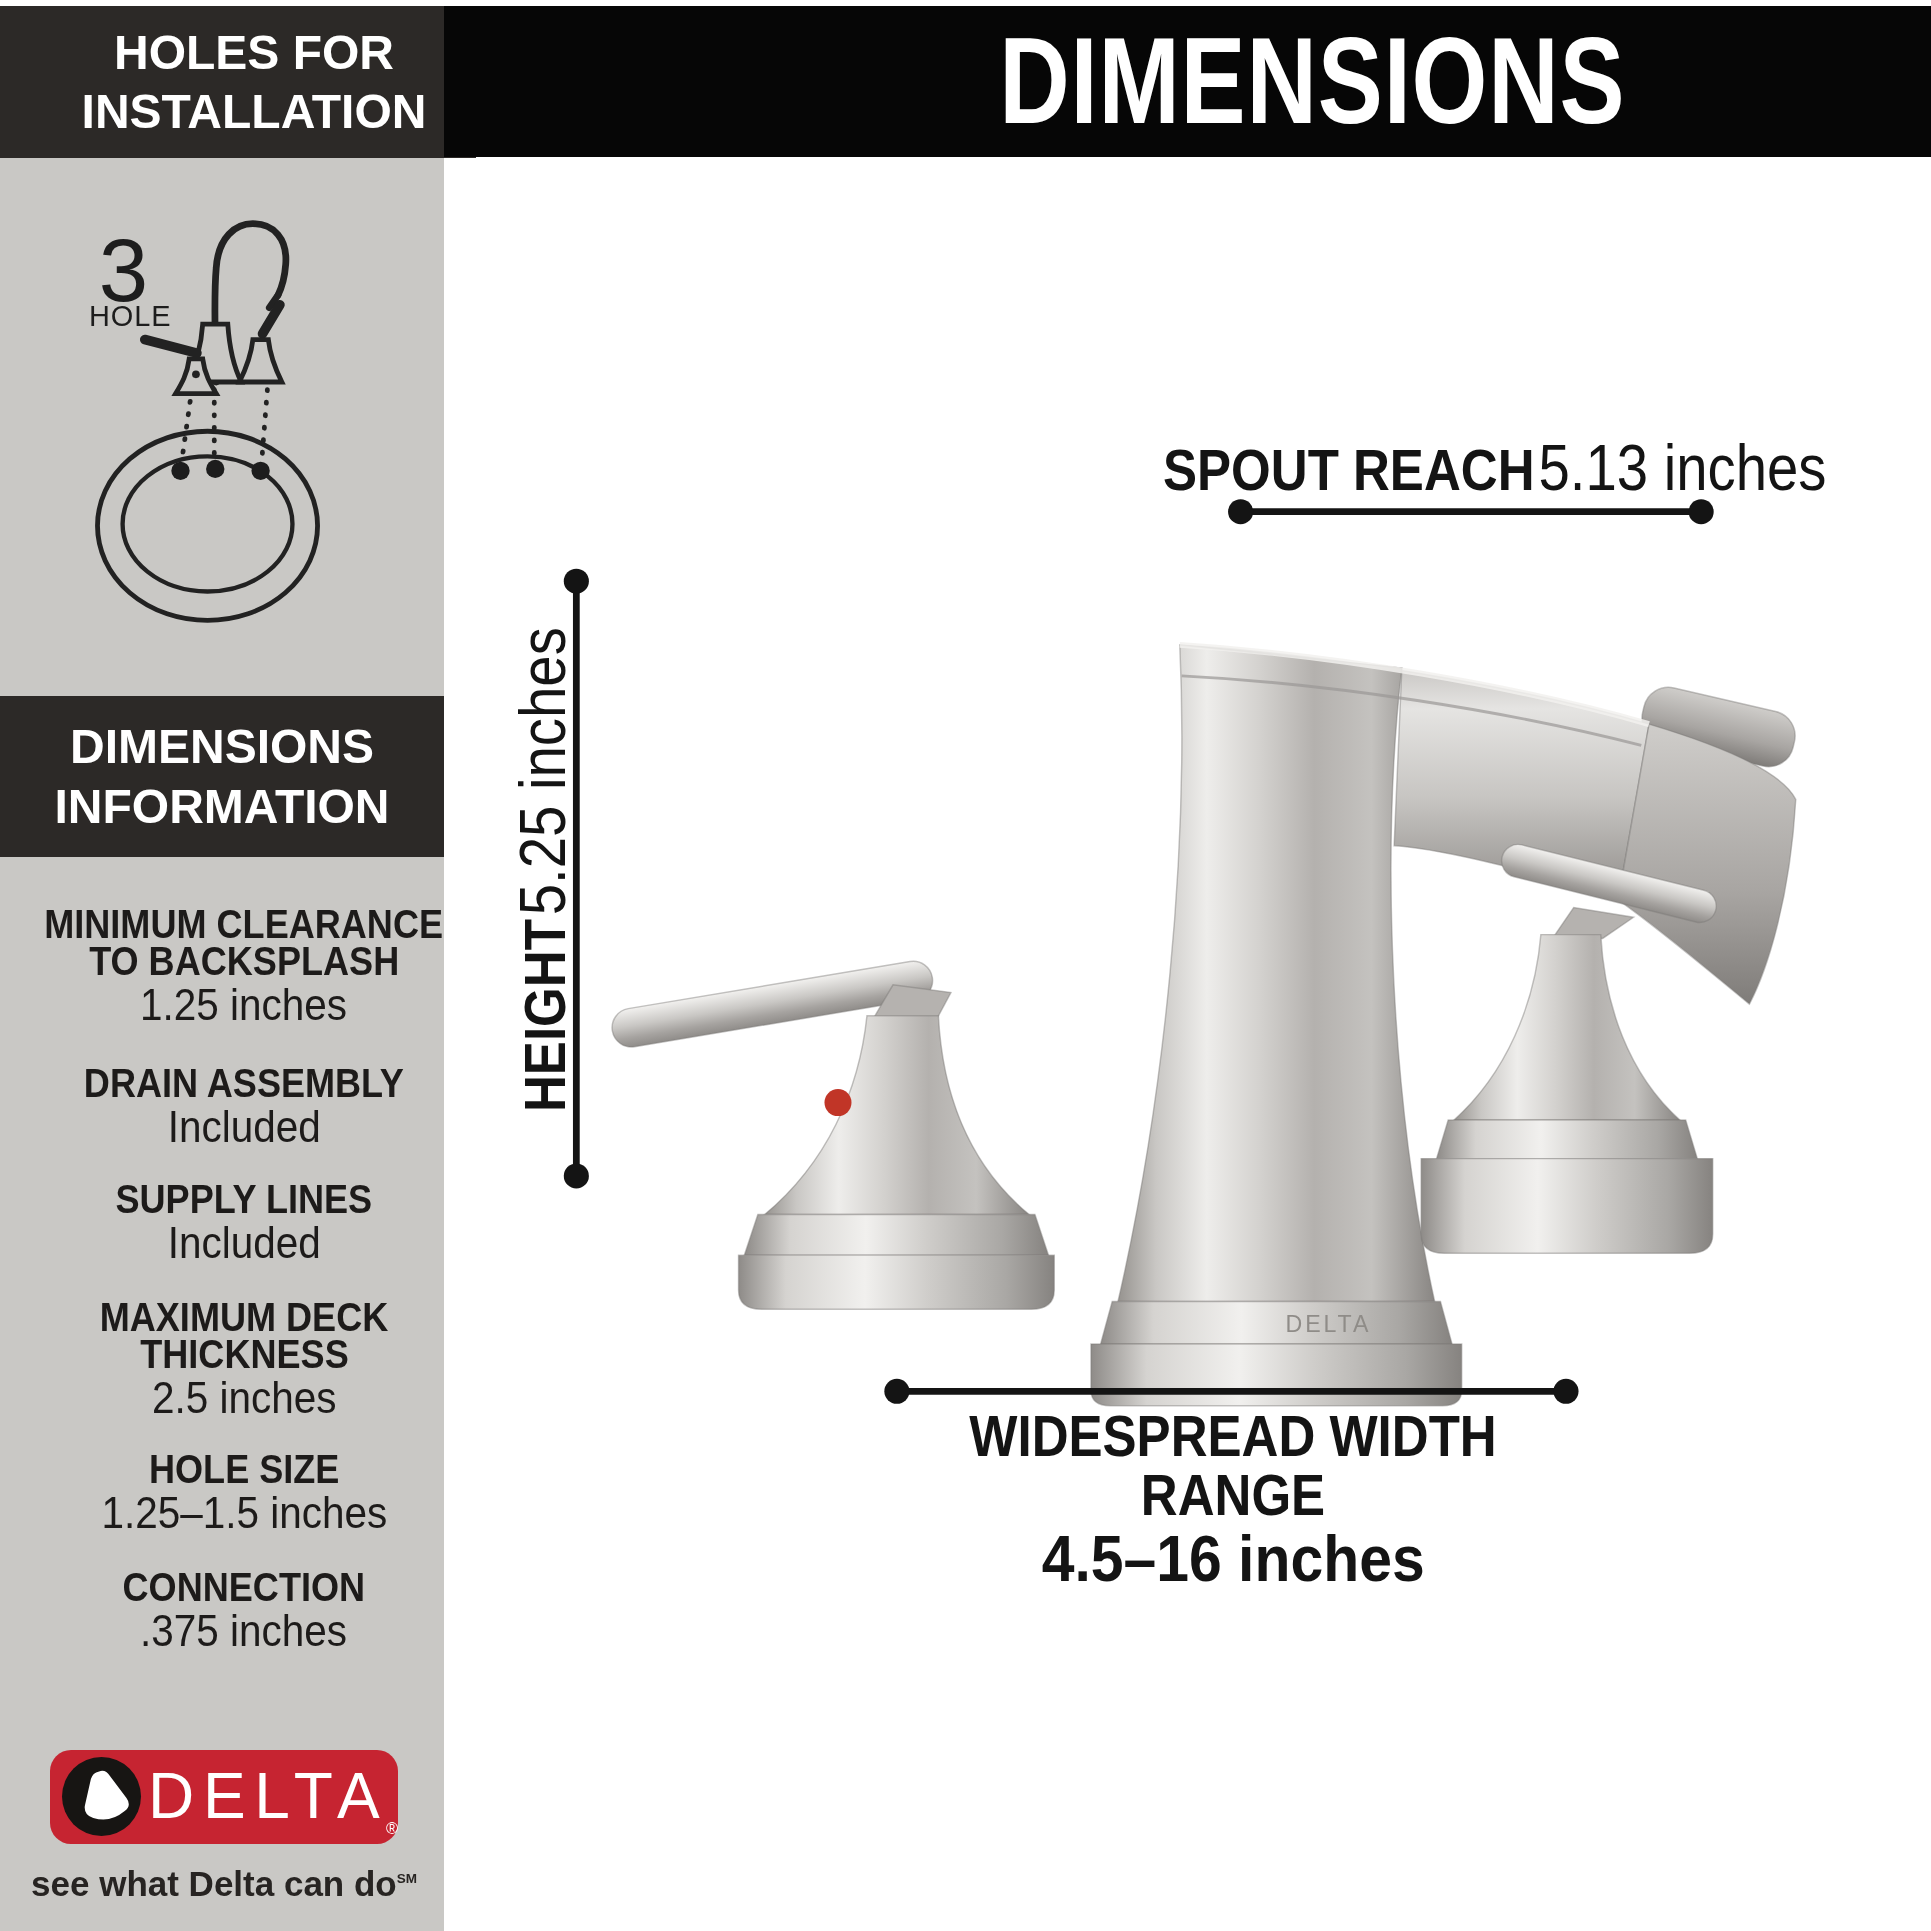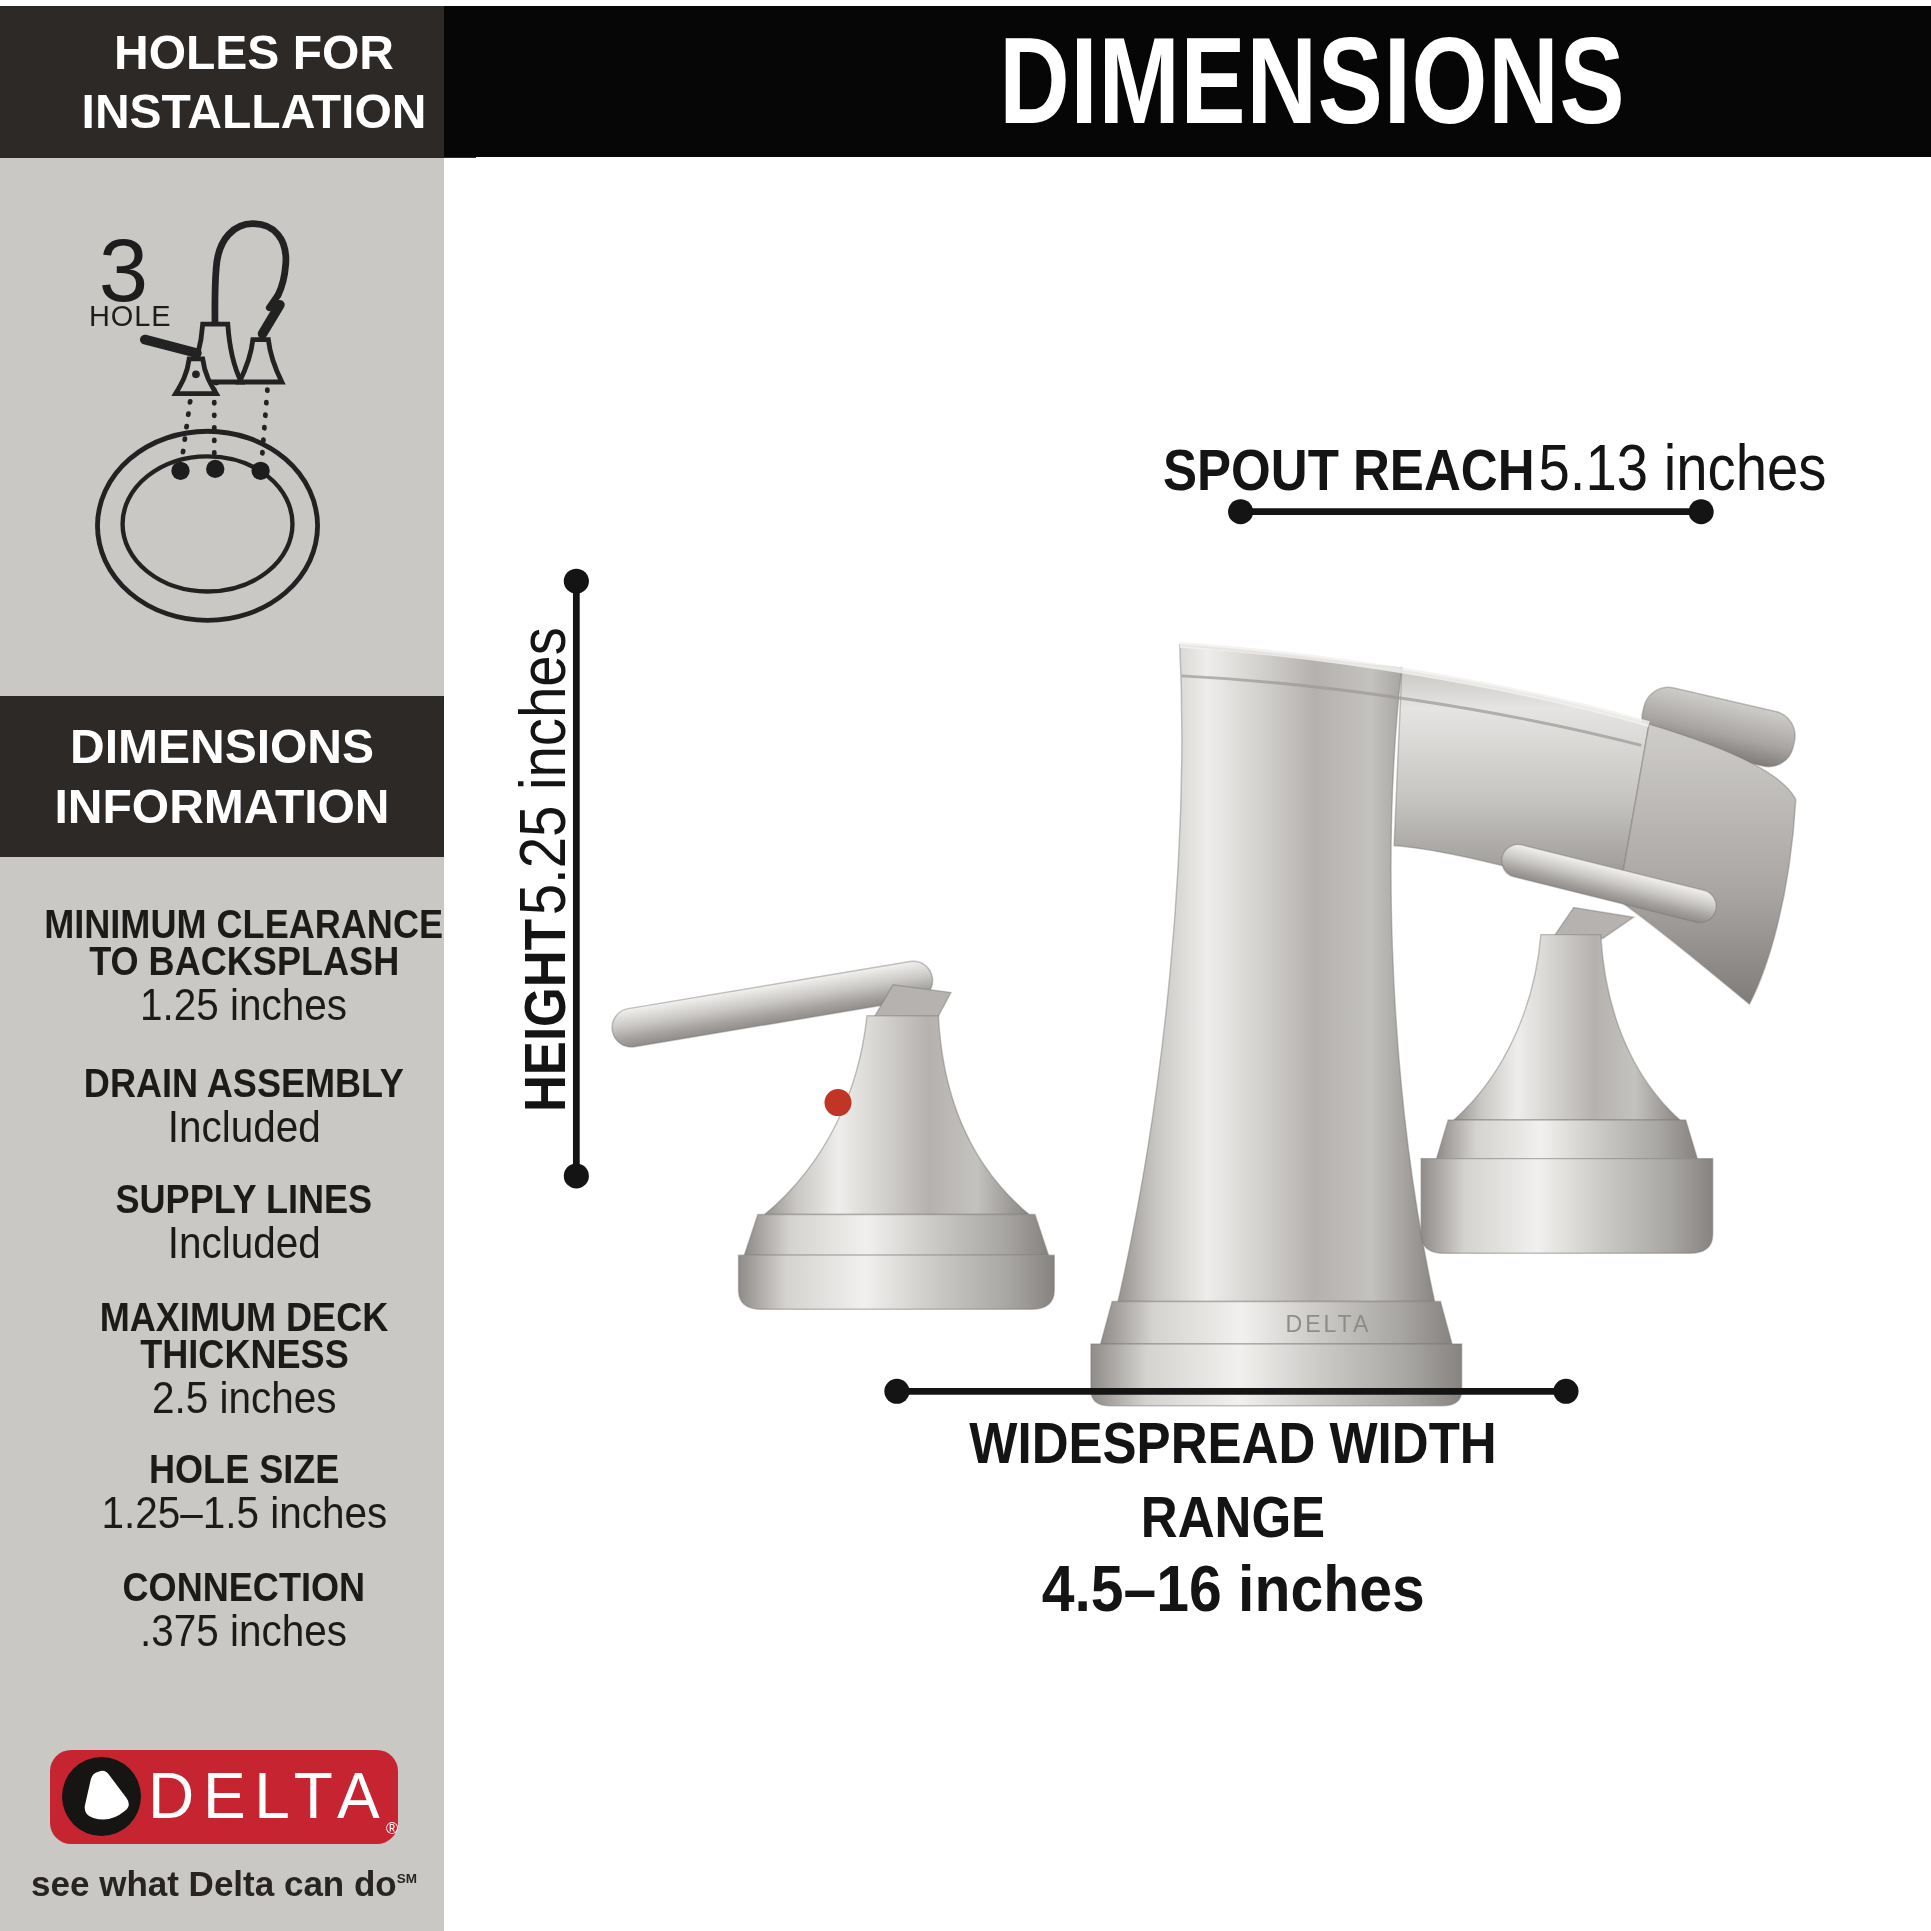--- a/index.html
+++ b/index.html
@@ -35,21 +35,21 @@
            display:flex;align-items:center;justify-content:center;}
   .dim-bar .t{font-weight:700;font-size:122px;letter-spacing:1px;transform:scaleX(.8);}
   .ann{color:#141414;white-space:nowrap;}
   .ann b{font-weight:700;font-size:58px;}
   .ann .v{font-weight:400;font-size:64px;}
   .spout-ann{left:1163px;top:431px;transform-origin:left center;}
   .height-ann{left:504px;top:649px;width:68px;height:463px;}
   .height-ann .rot{position:absolute;left:1.9px;top:463px;transform:rotate(-90deg) scaleX(.88);
                    transform-origin:0 0;white-space:nowrap;}
   .wide-ann{left:847px;top:1406px;width:772px;text-align:center;color:#141414;}
-  .wide-ann .l1{font-weight:700;font-size:58px;line-height:74px;}
+  .wide-ann .l1{font-weight:700;font-size:58px;line-height:59px;}
   .wide-ann .l2{font-weight:700;font-size:64px;line-height:70px;}
   svg text{font-family:"Liberation Sans",sans-serif;}
 </style>
 </head>
 <body>
 
 <div class="page">
 
   <div class="abs sidebar-bg"></div>
 

